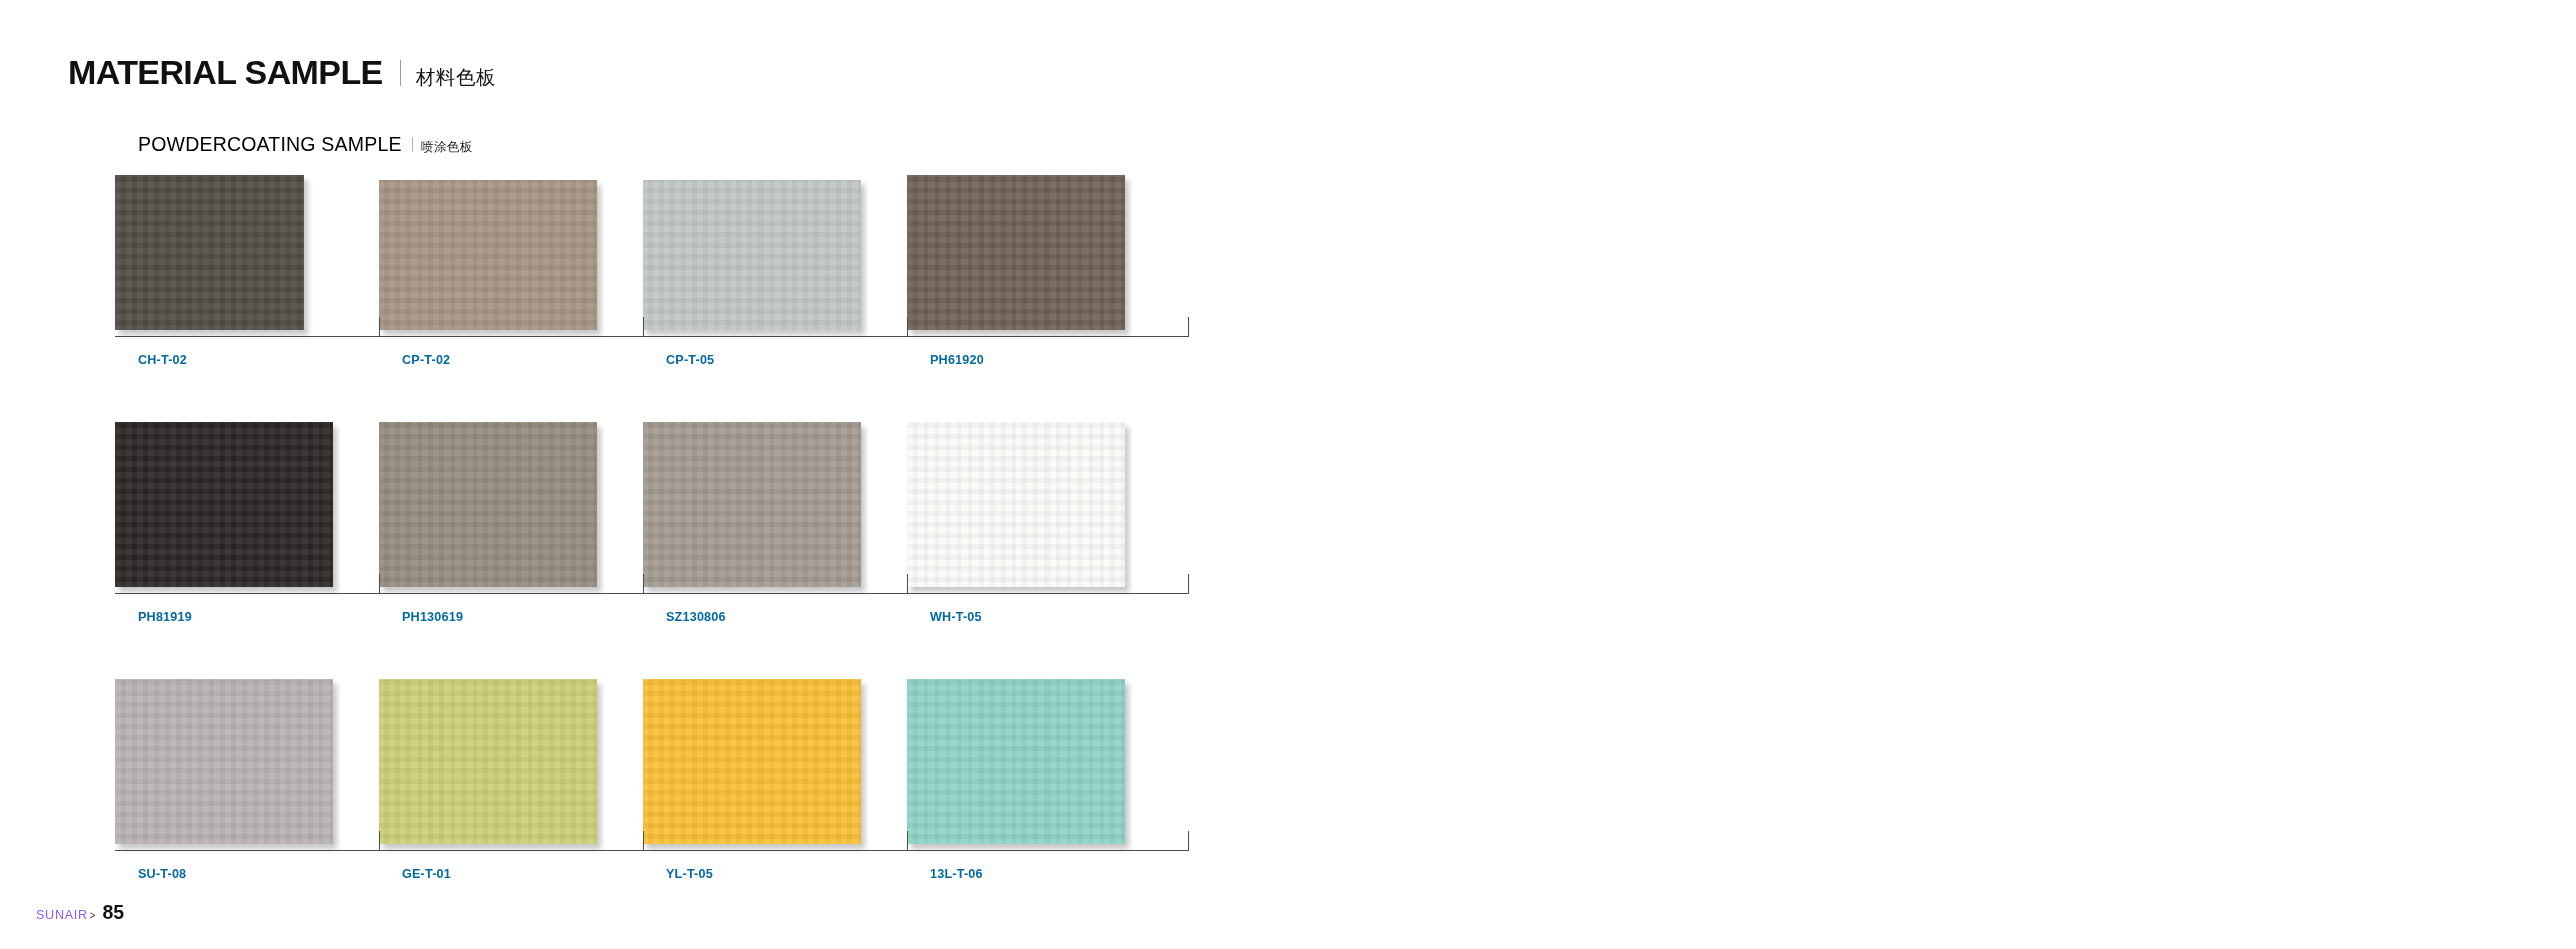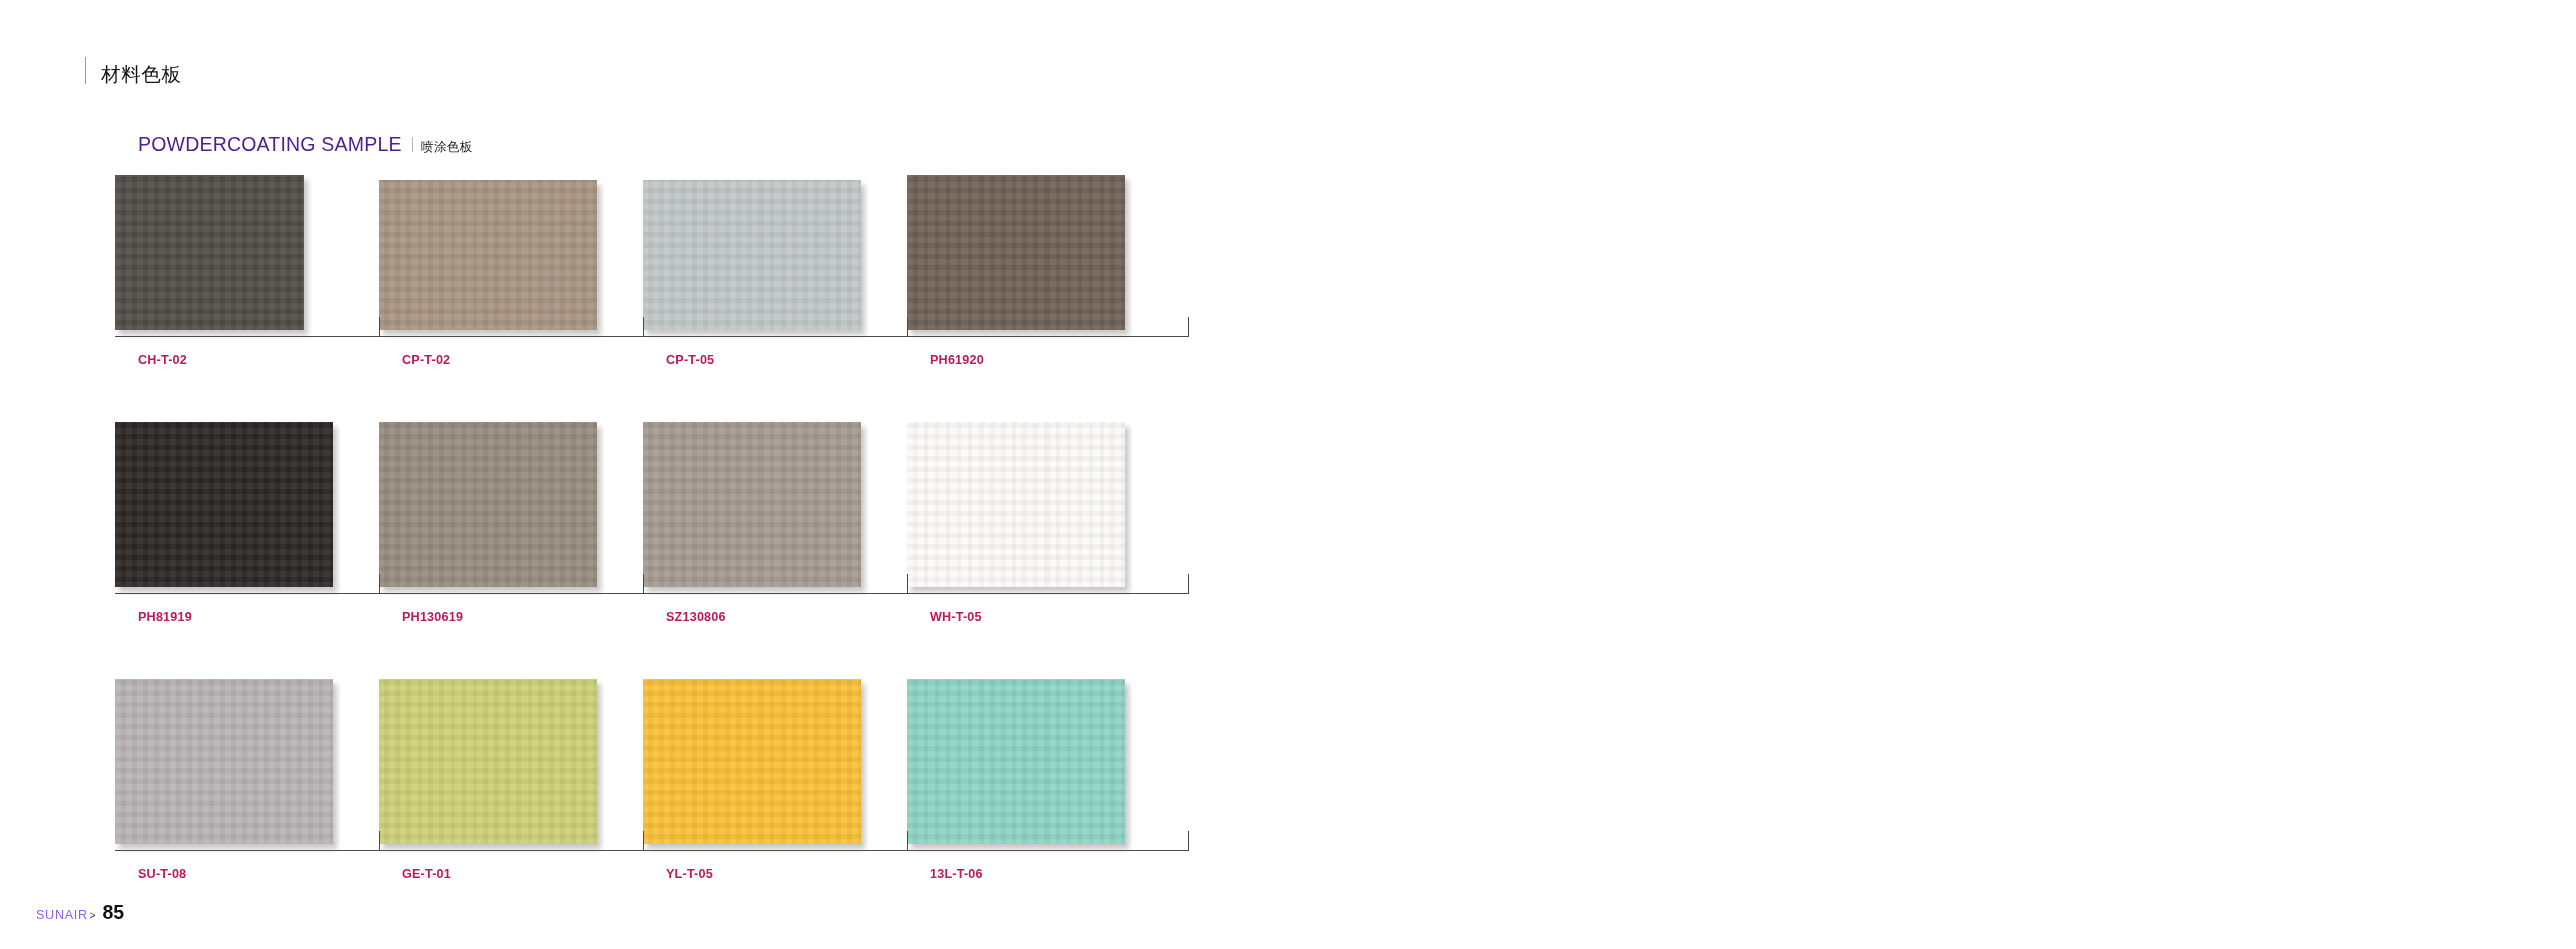--- a/index.html
+++ b/index.html
@@ -59,21 +59,21 @@
   .section-header {
     display: flex;
     align-items: baseline;
     margin-bottom: 9.2px;
     height: 25px;
   }
   .section-title {
     font-size: 19.5px;
     font-weight: normal;
     letter-spacing: 0.2px;
-    color: #4c1d95;
+    color: #000000;
     white-space: nowrap;
   }
   .section-divider {
     display: inline-block;
     width: 1.1px;
     height: 15px;
     background: #b4b4b4;
     margin: 0 8px 0 10.3px;
     position: relative;
     top: 1.1px;
@@ -147,21 +147,21 @@
     width: 264px;
     position: relative;
   }
   .swatch-label {
     position: absolute;
     left: 23px;
     top: 0;
     font-size: 12.6px;
     font-weight: bold;
     letter-spacing: 0.2px;
-    color: #be185d;
+    color: #0369a1;
     white-space: nowrap;
   }
 
   
   .footer {
     position: absolute;
     left: 36px;
     top: 901px;
     display: flex;
     align-items: baseline;
@@ -182,20 +182,21 @@
     font-size: 19.5px;
     font-weight: bold;
     color: #111111;
     text-align: center;
   }
 </style>
 </head>
 <body>
 
 <div class="page-header">
+  <span class="page-title">MATERIAL SAMPLE</span>
   <span class="title-divider"></span>
   <span class="page-title-cn">材料色板</span>
 </div>
 
 <div class="section">
   <div class="section-header">
     <span class="section-title">POWDERCOATING SAMPLE</span>
     <span class="section-divider"></span>
     <span class="section-title-cn">喷涂色板</span>
   </div>

